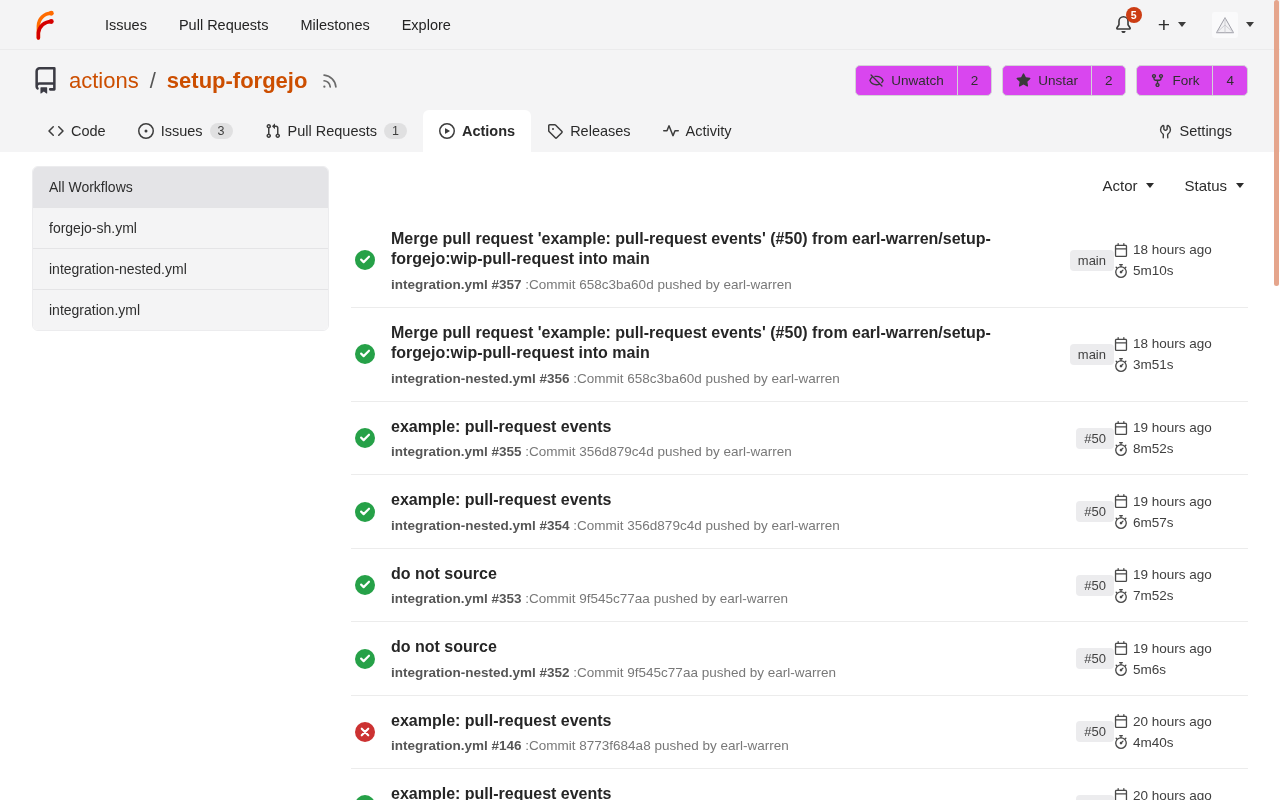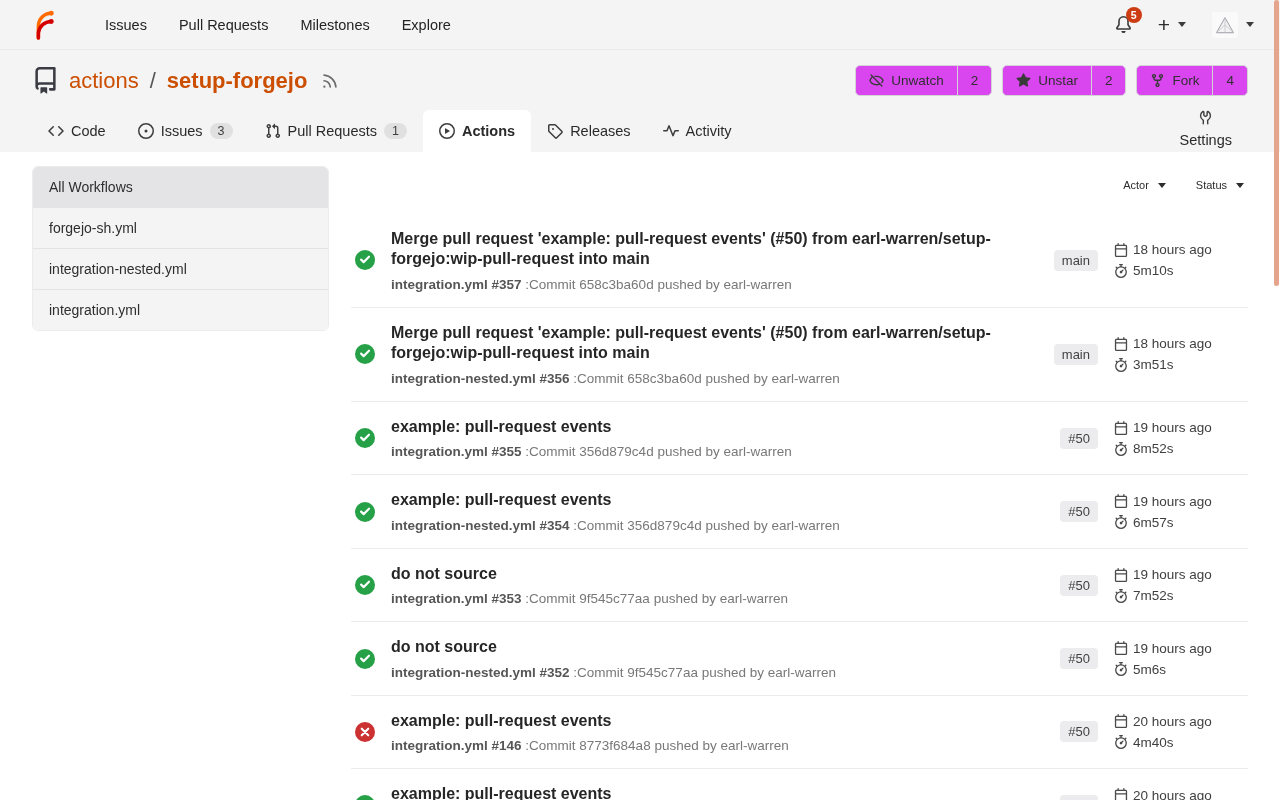--- a/index.html
+++ b/index.html
@@ -41,47 +41,47 @@
 
   
   .tabbar { display:flex; align-items:flex-end; padding:0 32px; height:44px; }
   .tab { display:flex; align-items:center; gap:7px; padding:0 16px; height:42px;
          font-size:14.5px; color:#2a2a2a; cursor:pointer; border-radius:6px 6px 0 0; }
   .tab .ticon { display:flex; color:#3d3d3d; }
   .tab.active { background:#fff; font-weight:600; }
   .tbadge { background:rgba(0,0,0,.08); color:#3f3f3f; border-radius:10px; font-size:12.5px;
             padding:1px 8px; font-weight:400; }
   .tbadge:empty { display:none; }
-  .tab-settings { margin-left:auto;flex-direction:column; }
+  .tab-settings { margin-left:auto; }
 
   
   .content { display:flex; padding:14px 32px 0 32px; background:#fff; align-items:flex-start; }
 
   .sidebar { width:297px; border-radius:6px; overflow:hidden; flex-shrink:0;
              border:1px solid #ececee; }
   .wf-item { background:#f4f4f5; padding:12px 16px; font-size:14px; color:#2e2e2e;
              cursor:pointer; border-bottom:1px solid #e4e4e6; }
   .wf-item:last-child { border-bottom:none; }
   .wf-item.selected { background:#e4e4e7; }
 
   .main-col { flex:1; margin-left:22px; min-width:0; }
   .filters { display:flex; justify-content:flex-end; gap:30px; padding:6px 4px 0 0; height:32px; }
-  .filter { display:flex; align-items:center; gap:6px; font-size:11px; color:#2c2c2c; cursor:pointer; }
+  .filter { display:flex; align-items:center; gap:6px; font-size:15px; color:#2c2c2c; cursor:pointer; }
   .filter .caret { border-top-color:#2c2c2c; }
 
   .run-list { margin-top:16px; }
   .run-row { display:flex; align-items:center; gap:16px; padding:15px 2px 15px 4px; }
   .run-row + .run-row { border-top:1px solid #ececec; }
   .status-icon { display:flex; flex-shrink:0; }
   .run-main { flex:1; min-width:0; }
   .run-title { font-size:16px; font-weight:700; color:#262626; max-width:620px;
                line-height:1.28; cursor:pointer; }
   .run-sub { margin-top:7px; font-size:13.5px; color:#787878; }
   .run-sub .sub-strong { color:#565656; font-weight:700; }
-  .run-right { display:flex; align-items:center; gap:16px; margin-left:auto; flex-shrink:0; }
+  .run-right { display:flex; align-items:center; margin-left:auto; flex-shrink:0; }
   .run-badge { background:#ececee; color:#424242; font-size:13px; font-weight:500;
                border-radius:4px; padding:3px 8px; cursor:pointer; }
   .run-meta { width:132px; display:flex; flex-direction:column; gap:6px; }
   .meta-line { display:flex; align-items:center; gap:5px; font-size:13.5px; color:#3f3f3f; }
   .meta-line svg { color:#4a4a4a; flex-shrink:0; }
   .meta-line.hidden { visibility:hidden; }
 
   
   .scrollbar-thumb { position:fixed; top:0; right:1px; width:5px; height:286px;
                      background:#e5a58c; border-radius:3px; }

